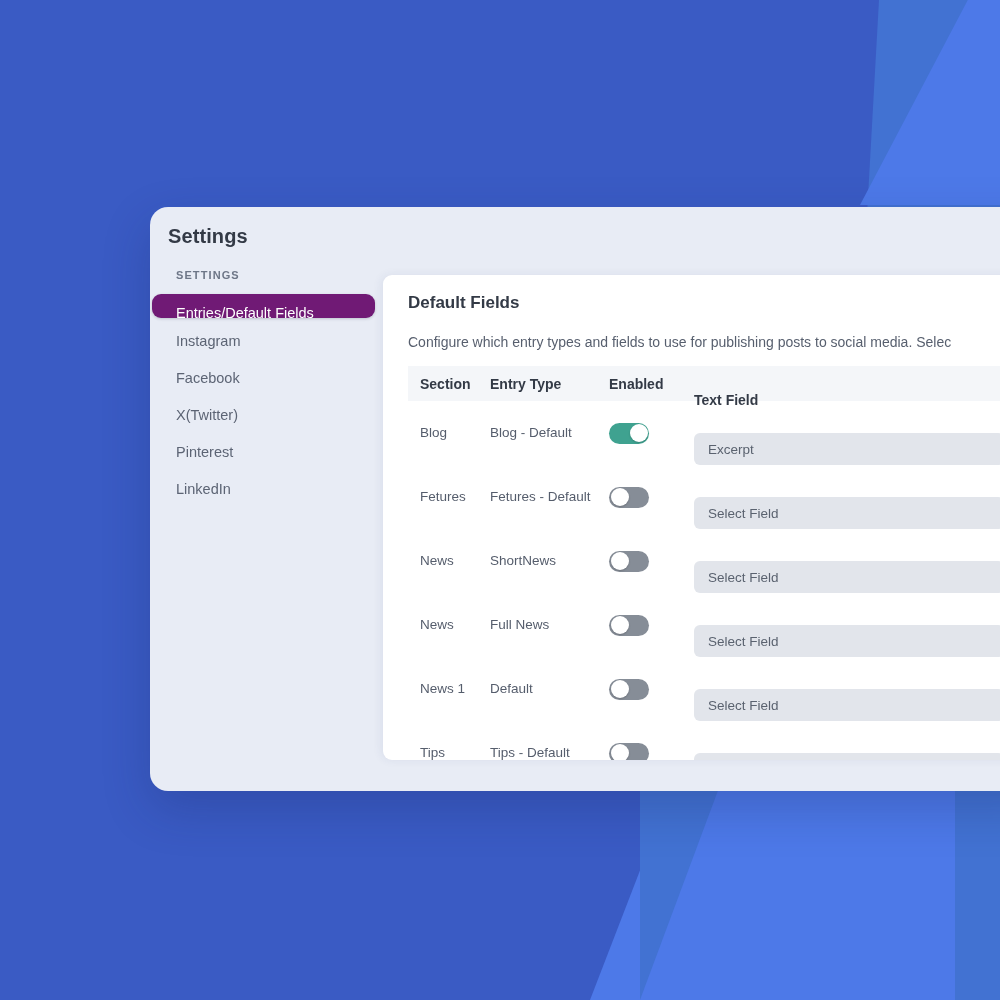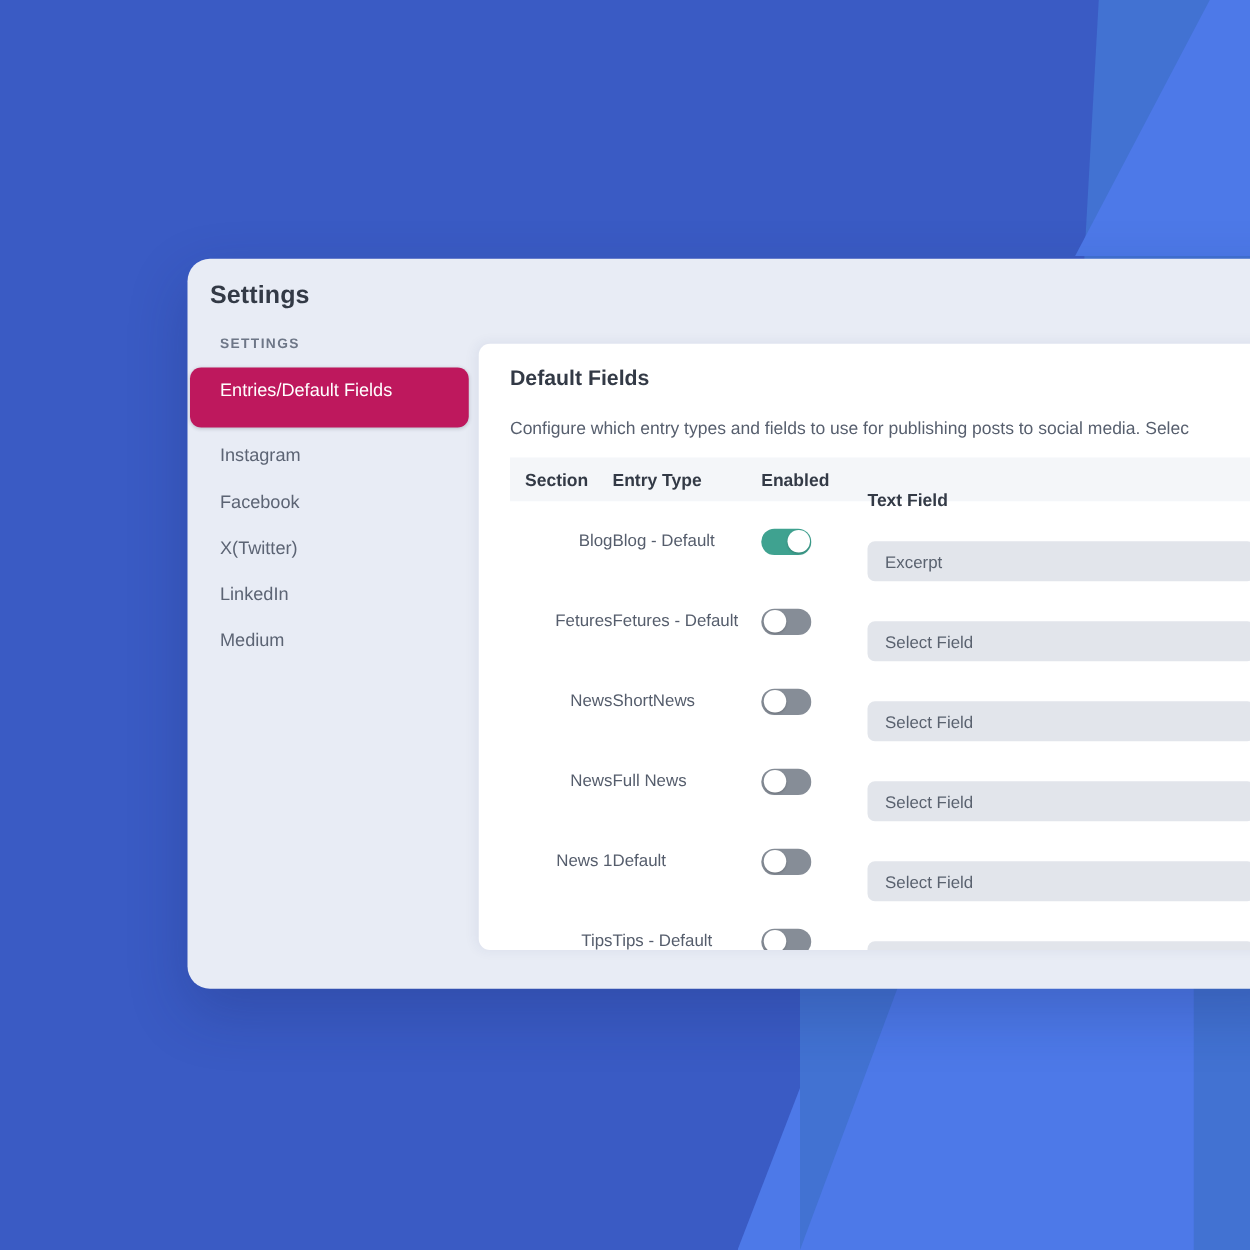--- a/index.html
+++ b/index.html
@@ -68,23 +68,23 @@
     height:34px; line-height:34px;
     margin:0 8px 3px 2px;
     padding-left:24px;
     font-size:14.5px;
     color:#5c6474;
     border-radius:9px;
     cursor:pointer;
     white-space:nowrap;
   }
   .side-item.active {
-    background:#be185d;
+    background:#701a75;
     color:#ffffff;
-    height:48px; line-height:38px;
+    height:24px; line-height:38px;
     margin-bottom:6px;
     box-shadow:0 1px 3px rgba(40,50,70,.22);
   }
 
   
   .panel {
     position:absolute;
     left:233px; top:68px;
     width:667px; height:485px;
     background:#ffffff;
@@ -119,21 +119,21 @@
   .c-section { width:82px; padding-left:12px; }
   .c-entry   { width:119px; }
   .c-enabled { width:85px; }
   .c-text    { width:auto;margin-top:32px; }
 
   .trow {
     display:flex; align-items:center;
     min-height:52px;
   }
   .td { font-size:13.5px; color:#555d6c; line-height:18px; }
-  .td.c-section { padding-left:12px;text-align:right; }
+  .td.c-section { padding-left:12px; }
   .td.c-entry { padding-right:6px; }
 
   
   .toggle {
     position:relative;
     width:40px; height:21px;
     border-radius:11px;
     background:#868d97;
   }
   .toggle .knob {
@@ -175,22 +175,22 @@
 
     <div class="card-title">Settings</div>
 
     <div class="sidebar">
       <div class="side-label">SETTINGS</div>
 
       <div class="side-item active">Entries/Default Fields</div>
       <div class="side-item">Instagram</div>
       <div class="side-item">Facebook</div>
       <div class="side-item">X(Twitter)</div>
+      <div class="side-item">Pinterest</div>
       <div class="side-item">LinkedIn</div>
-      <div class="side-item">Medium</div>
     </div>
 
     <div class="panel">
       <div class="panel-title">Default Fields</div>
       <div class="panel-desc">Configure which entry types and fields to use for publishing posts to social media. Selec</div>
 
       <div class="tbl">
         <div class="thead">
           <div class="th c-section">Section</div>
           <div class="th c-entry">Entry Type</div>

